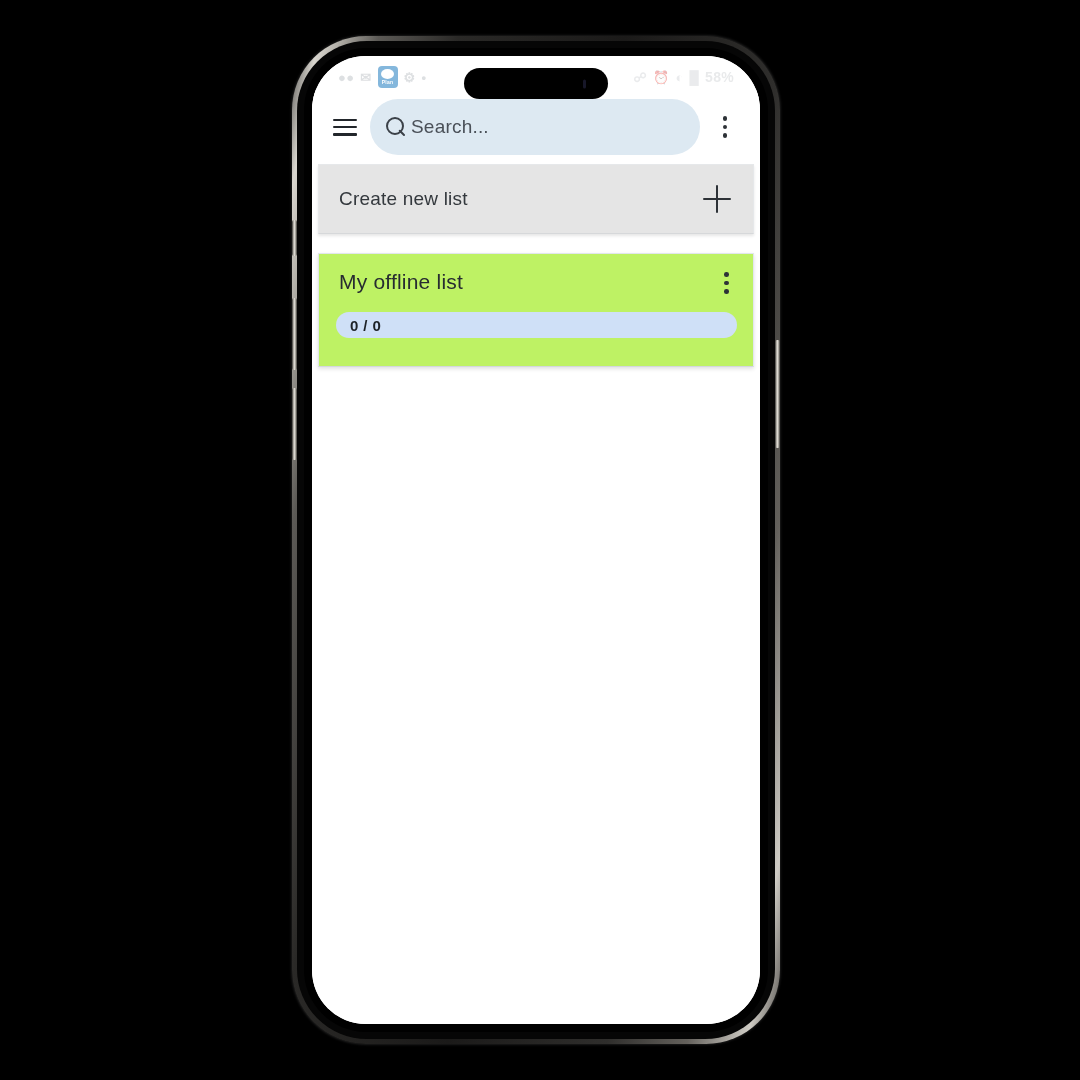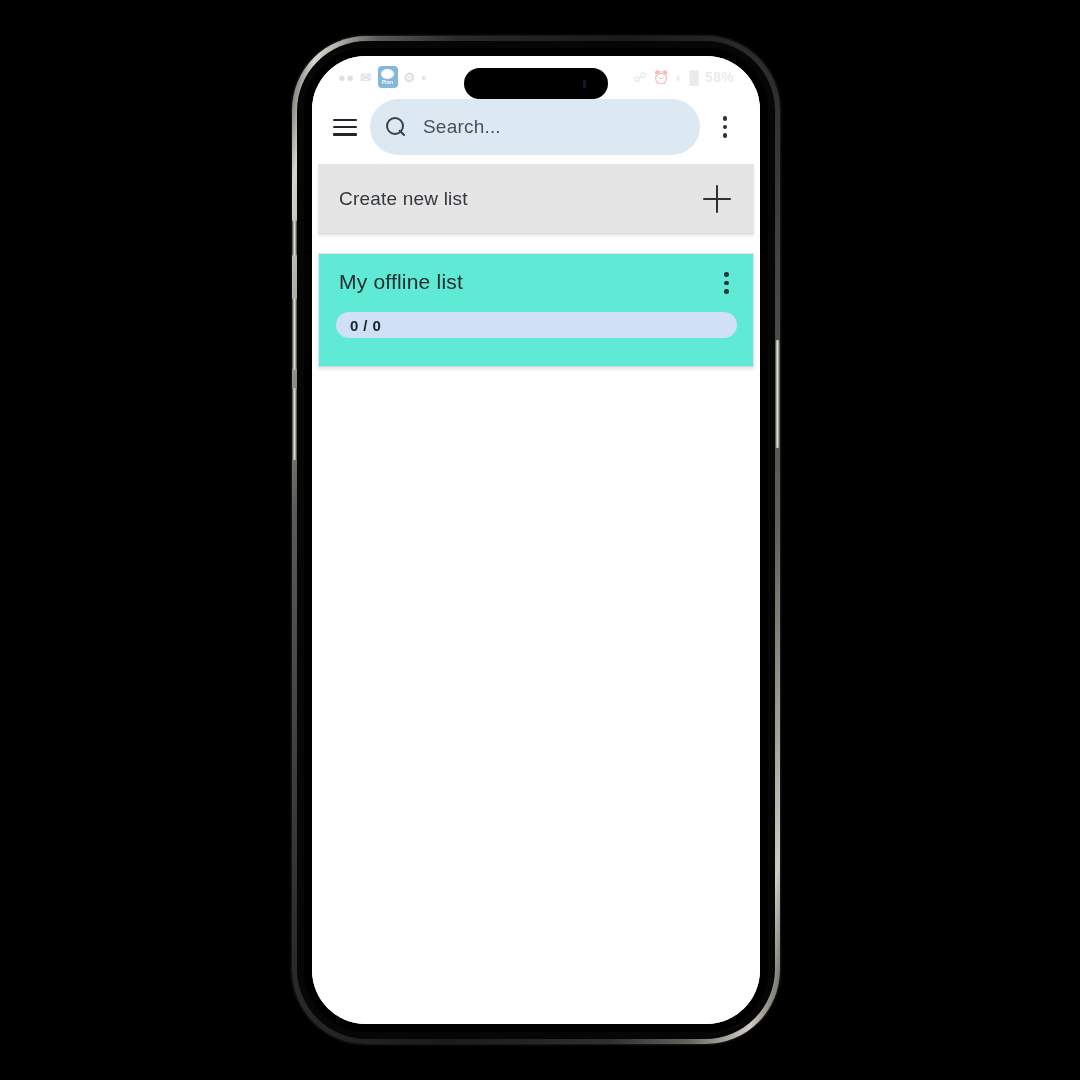--- a/index.html
+++ b/index.html
@@ -177,21 +177,21 @@
 
   .searchbar {
     flex: 1 1 auto;
     height: 56px;
     margin: 0 4px;
     background: #dde9f2;
     border-radius: 28px;
     display: flex;
     align-items: center;
     padding: 0 16px;
-    gap: 16px;
+    gap: 4px;
     cursor: text;
   }
   .search-glass {
     width: 21px; height: 21px;
     flex: 0 0 auto;
     position: relative;
   }
   .search-glass::before {
     content: "";
     position: absolute;
@@ -255,21 +255,21 @@
     content: "";
     position: absolute;
     background: #2d3237;
     border-radius: 1px;
   }
   .plus-icon::before { left: 0; top: 12.6px; width: 28px; height: 2.8px; }
   .plus-icon::after  { top: 0; left: 12.6px; height: 28px; width: 2.8px; }
 
   .list-card {
     margin-top: 19px;
-    background: #5eead4;
+    background: #bef264;
     border: 1px solid #e2e6ec;
     border-bottom-color: #d3d7dd;
     box-shadow: 0 2px 4px rgba(0,0,0,0.12);
     padding: 14px 0 22px 0;
     cursor: pointer;
   }
   .list-head {
     display: flex;
     align-items: flex-start;
     justify-content: space-between;

